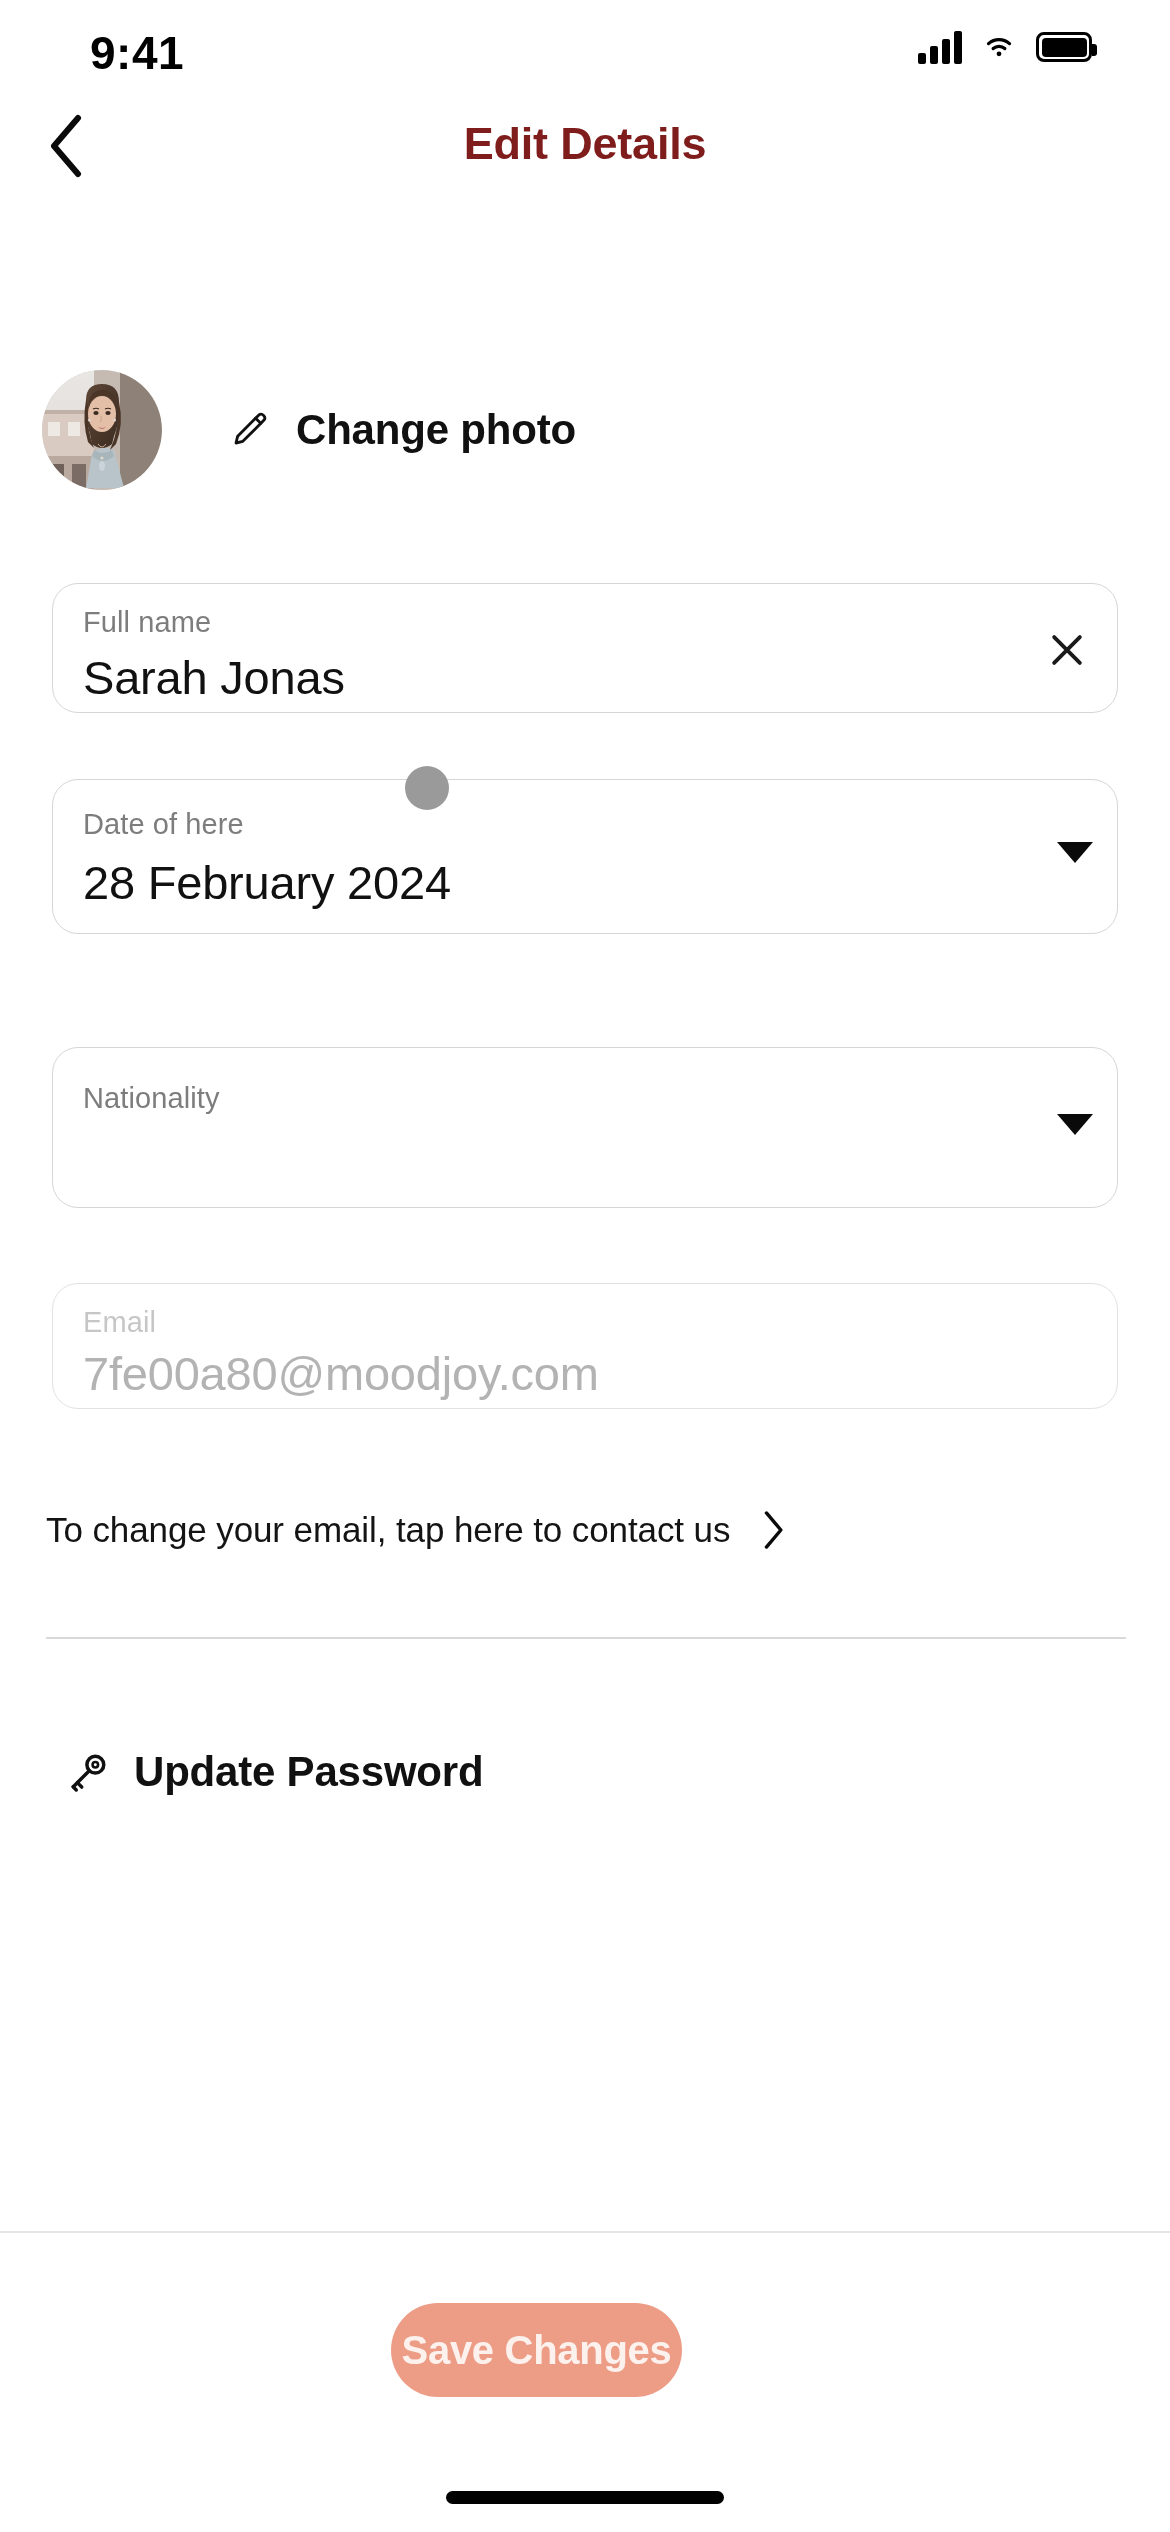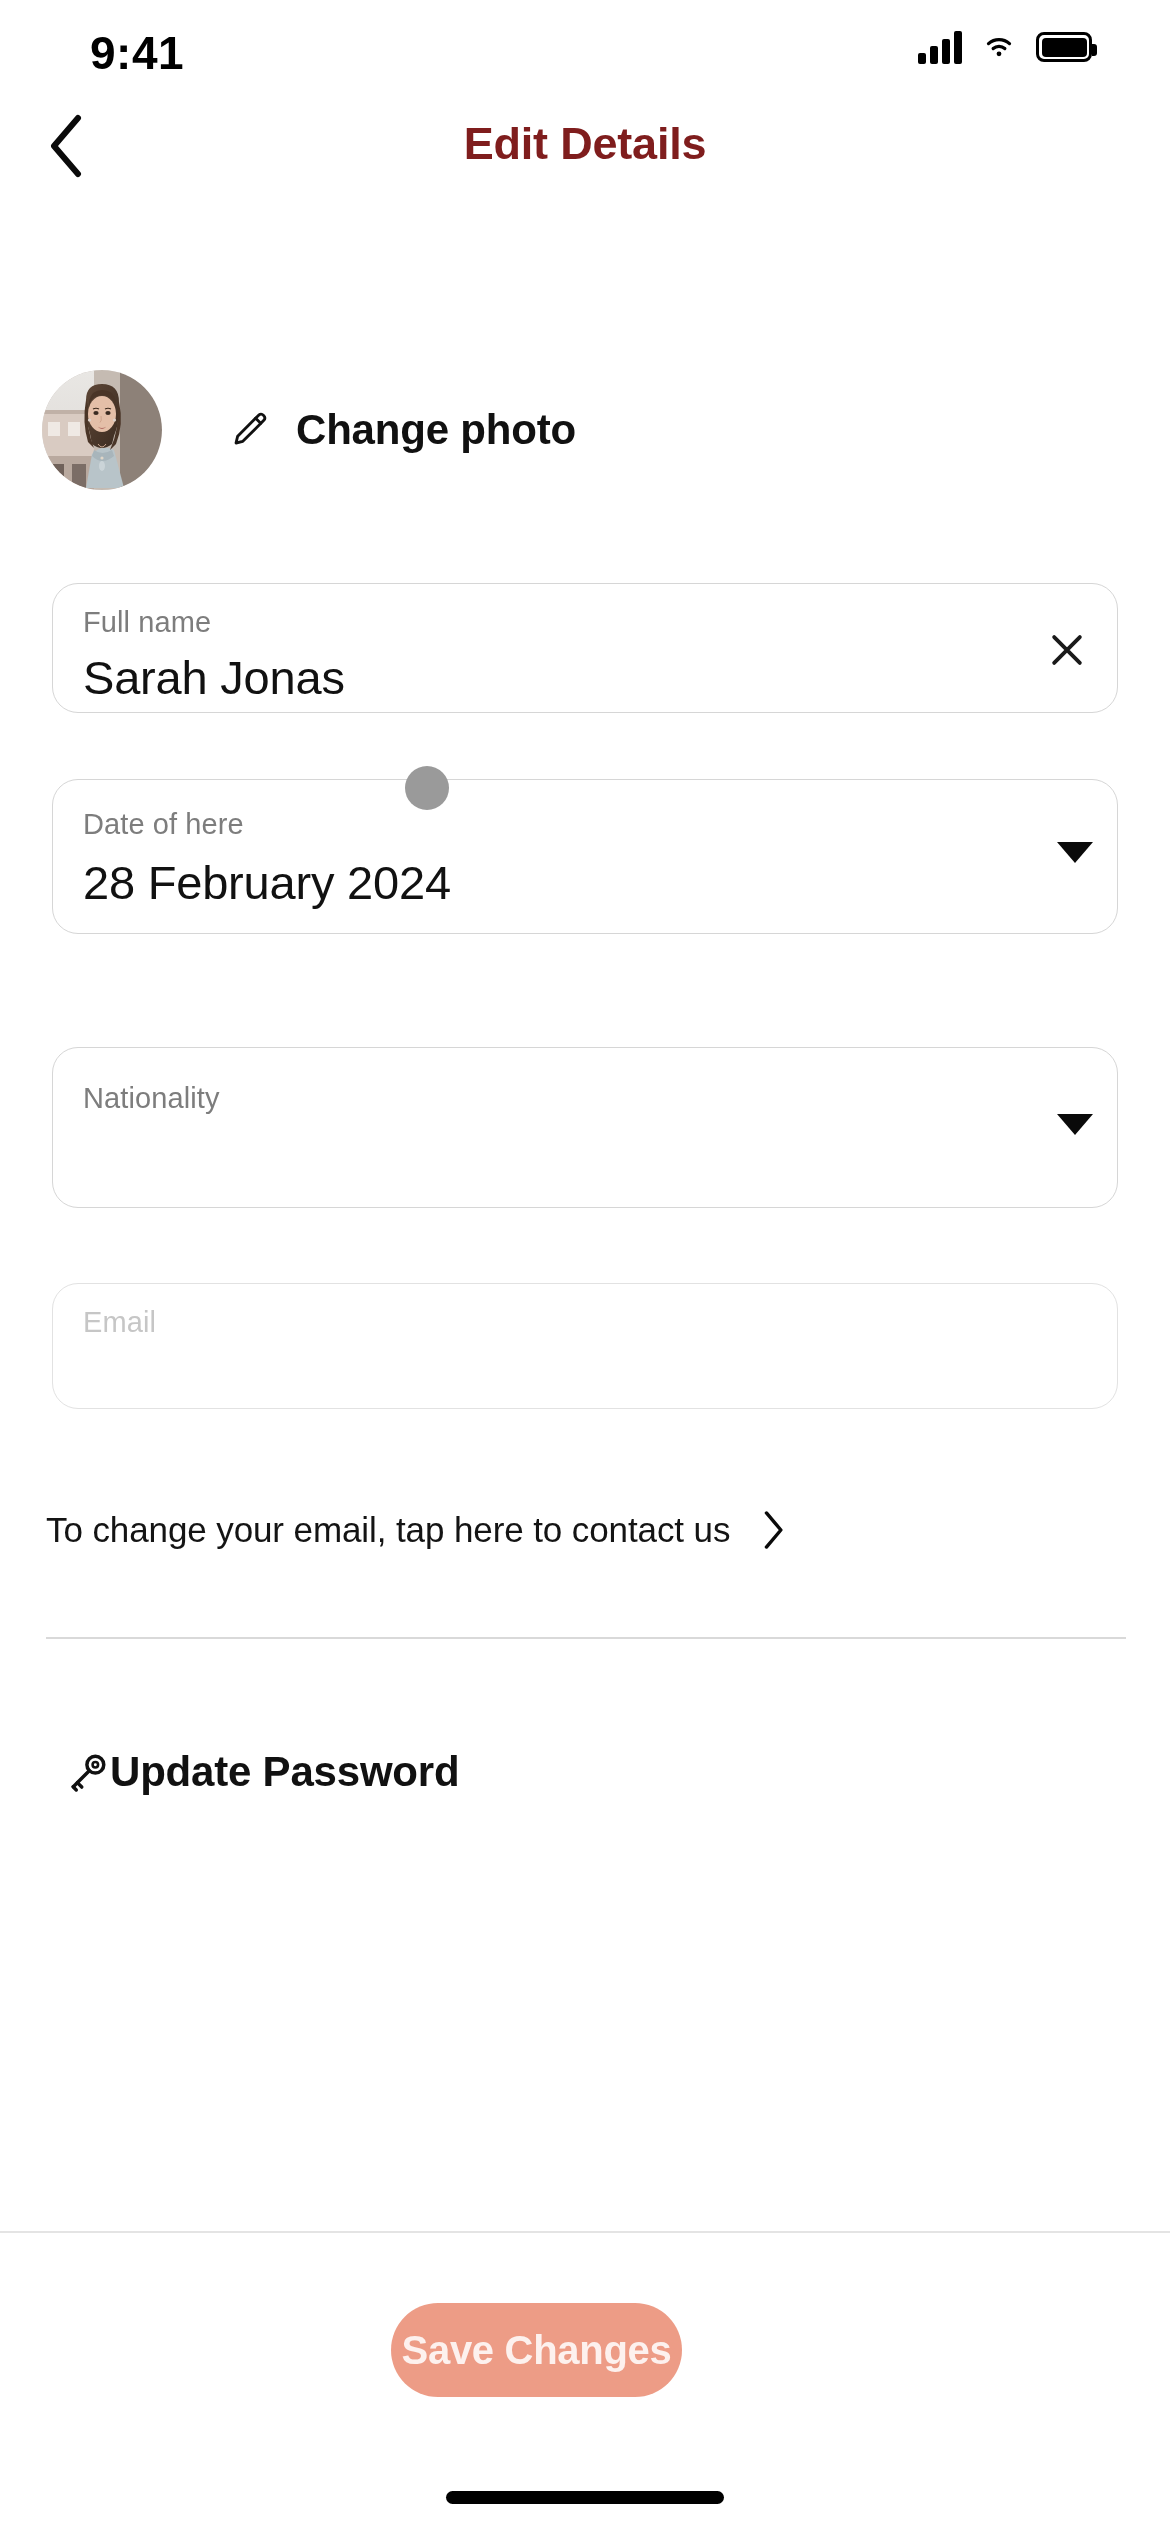--- a/index.html
+++ b/index.html
@@ -163,21 +163,21 @@
 
   
   .divider {
     position:absolute; left:46px; top:1637px;
     width:1080px; height:2px; background:#d9d9d9;
   }
 
   
   .update-pw {
     position:absolute; left:66px; top:1748px;
-    display:flex; align-items:center; 
+    display:flex; align-items:center; gap:24px;
     cursor:pointer;
     text-align:right;
   }
   .update-pw .up-label {
     font-size:42px; font-weight:700; color:#111; letter-spacing:-0.2px;
   }
   .key-icon { width:44px; height:44px; flex:0 0 auto; }
 
   
   .bottom-sep {
@@ -311,20 +311,21 @@
   </div>
 
   <div class="field" id="field-nationality">
     <span class="field-label">Nationality</span>
     <span class="field-value"></span>
     <span class="caret"></span>
   </div>
 
   <div class="field" id="field-email">
     <span class="field-label muted">Email</span>
+    <span class="field-value muted">7fe00a80@moodjoy.com</span>
   </div>
 
   <div class="contact-row">
     <span class="ct-label">To change your email, tap here to contact us</span>
     <svg class="chev-right" viewBox="0 0 20 32">
       <path d="M5 3 L16 16 L5 29" stroke="#0a0a0a" stroke-width="2.6" fill="none" stroke-linecap="round" stroke-linejoin="round"></path>
     </svg>
   </div>
 
   <div class="divider"></div>

